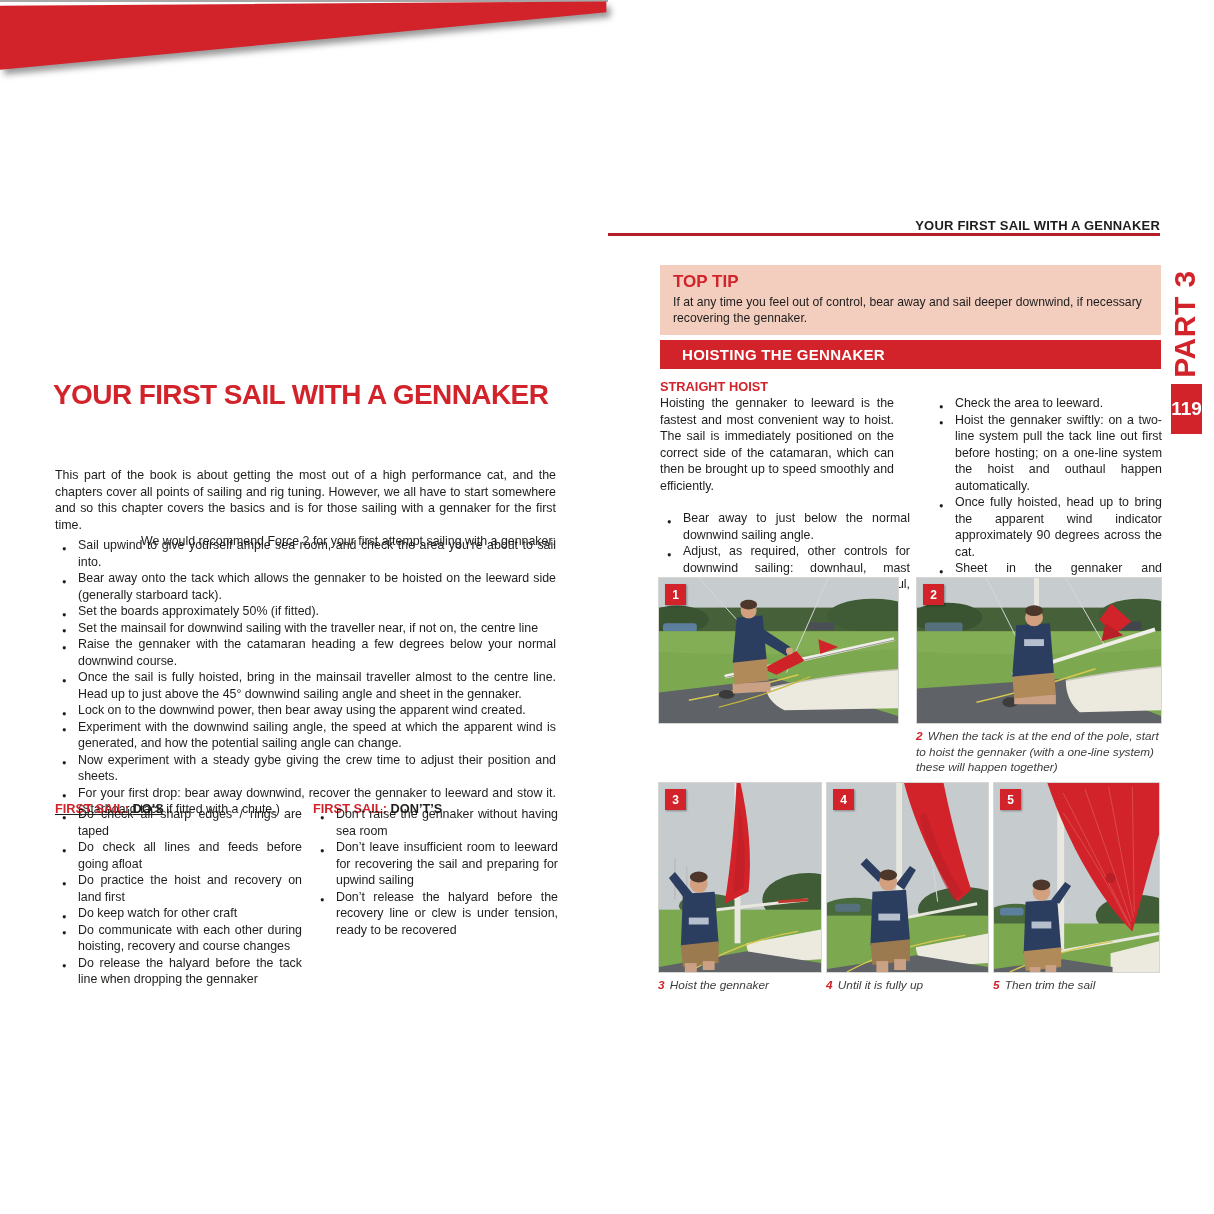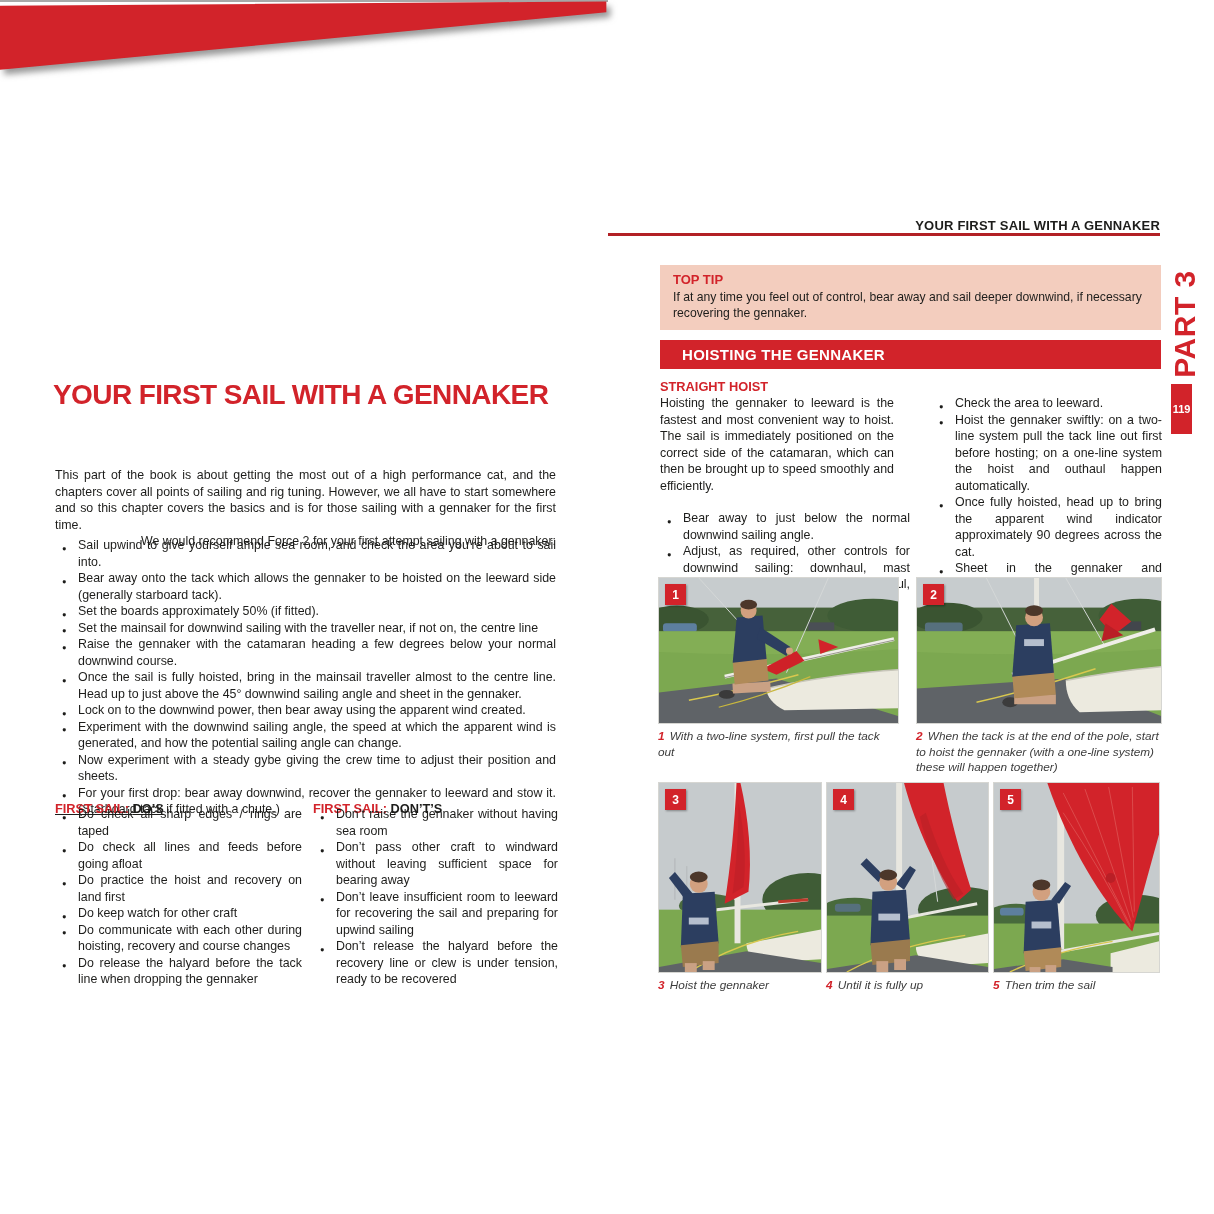--- a/index.html
+++ b/index.html
@@ -31,26 +31,26 @@
   .donts-head{left:313px;top:788px;}
   .dos-list{left:55px;top:806px;width:247px;}
   .donts-list{left:313px;top:806px;width:245px;}
   
   .running-header{right:54px;top:218px;font-size:13px;font-weight:bold;letter-spacing:.2px;}
   .header-rule{left:608px;top:233px;width:552px;height:3px;background:#b22025;}
   .part-wrap{left:1156px;top:262px;width:58px;height:124px;display:flex;
              align-items:center;justify-content:center;}
   .part-label{transform:rotate(-90deg);white-space:nowrap;color:#d2232a;
               font-size:30px;font-weight:bold;letter-spacing:.5px;}
-  .pagebox-right{left:1171px;top:384px;width:21px;height:50px;background:#d2232a;
-                 color:#fff;font-weight:bold;font-size:11px;display:flex;
+  .pagebox-right{left:1171px;top:384px;width:31px;height:50px;background:#d2232a;
+                 color:#fff;font-weight:bold;font-size:19px;display:flex;
                  align-items:center;justify-content:center;}
   .toptip{left:660px;top:265px;width:501px;box-sizing:border-box;background:#f3cdbe;
           padding:7px 13px 9px 13px;}
-  .toptip-label{color:#d2232a;font-weight:bold;font-size:13px;margin-bottom:2px;}
+  .toptip-label{color:#d2232a;font-weight:bold;font-size:17px;margin-bottom:2px;}
   .toptip-text{font-size:12.2px;line-height:16.2px;}
   .section-banner{left:660px;top:340px;width:501px;height:29px;box-sizing:border-box;
        background:#d2232a;color:#fff;font-weight:bold;font-size:15px;line-height:29px;
        padding-left:22px;letter-spacing:.3px;}
   .sh-head{left:660px;top:379px;color:#d2232a;font-weight:bold;font-size:12.8px;}
   .col1{left:660px;top:395px;width:250px;}
   .col2{left:932px;top:395px;width:230px;}
   .col1 p{margin:0 16px 16px 0;font-size:12.4px;line-height:16.5px;text-align:justify;}
   
   figure{margin:0;padding:0;position:absolute;}
@@ -108,21 +108,20 @@
     <li>Do communicate with each other during hoisting, recovery and course changes</li>
     <li>Do release the halyard before the tack line when dropping the gennaker</li>
   </ul>
 
   <h3 class="abs colhead donts-head">
     <span class="red">FIRST SAIL:</span>
     <span>DON’T’S</span>
   </h3>
   <ul class="abs blist donts-list">
     <li>Don’t raise the gennaker without having sea room</li>
-    <li>Don’t pass other craft to windward without leaving sufficient space for bearing away</li>
     <li>Don’t leave insufficient room to leeward for recovering the sail and preparing for upwind sailing</li>
     <li>Don’t release the halyard before the recovery line or clew is under tension, ready to be recovered</li>
   </ul>
 
   <div class="abs running-header">YOUR FIRST SAIL WITH A GENNAKER</div>
   <div class="abs header-rule"></div>
 
   <div class="abs part-wrap">
     <span class="part-label">PART 3</span>
   </div>
@@ -180,24 +179,20 @@
         <rect x="74" y="106" width="38" height="10" fill="#caa184" transform="rotate(-3 93 111)"></rect>
         <path d="M74,84 L108,80 L110,104 L76,108 Z" fill="#b08a58"></path>
         <path d="M78,40 L104,38 L108,82 L74,86 Z" fill="#2c3e60"></path>
         <path d="M102,50 L132,70 L128,79 L98,61 Z" fill="#2c3e60"></path>
         <circle cx="131" cy="74" r="3.5" fill="#d2a07f"></circle>
         <circle cx="90" cy="33" r="8" fill="#d2a07f"></circle>
         <ellipse cx="90" cy="27" rx="8.5" ry="5" fill="#4c372a"></ellipse>
       </svg>
     </div>
     <div class="badge">1</div>
-    <figcaption>
-      <b>1</b>
-      <span>With a two-line system, first pull the tack out</span>
-    </figcaption>
   </figure>
 
   <figure class="fig2">
     <div class="photo">
       <svg viewBox="0 0 246 147" preserveAspectRatio="none">
         <rect width="246" height="58" fill="#c7ccce"></rect>
         <rect y="30" width="246" height="26" fill="#46613a"></rect>
         <ellipse cx="30" cy="40" rx="36" ry="15" fill="#3a5431"></ellipse>
         <ellipse cx="225" cy="38" rx="42" ry="17" fill="#3f5c36"></ellipse>
         <rect x="8" y="45" width="38" height="10" rx="3" fill="#56707d"></rect>

